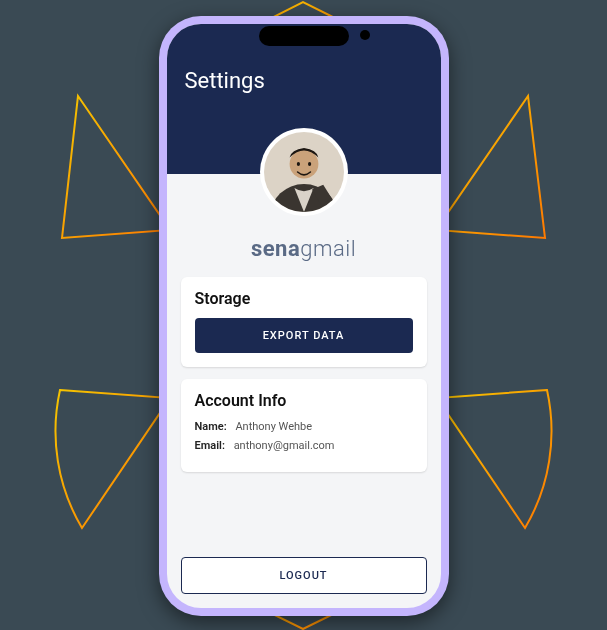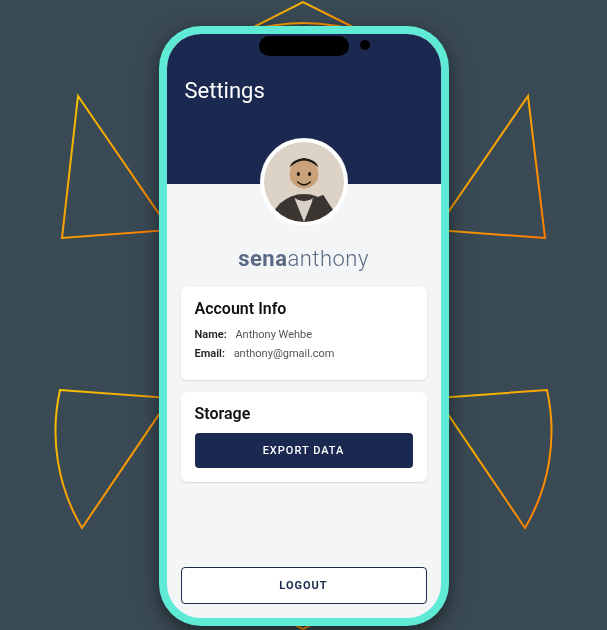--- a/index.html
+++ b/index.html
@@ -22,25 +22,25 @@
   .deco-shape {
     position: absolute;
     fill: none;
     stroke-width: 2;
   }
 
   
   .phone {
     position: absolute;
     left: 50%;
-    top: 26px;
+    top: 16px;
     width: 290px;
     height: 600px;
     transform: translateX(-50%);
-    background: #5eead4;
+    background: #c4b5fd;
     border-radius: 42px;
     box-shadow: 0 6px 20px rgba(0,0,0,0.5);
     padding: 8px;
     box-sizing: border-box;
   }
   .screen {
     position: relative;
     width: 100%;
     height: 100%;
     background: #f4f5f7;
@@ -159,21 +159,20 @@
   .logout-wrap {
     position: absolute;
     left: 14px;
     right: 14px;
     bottom: 14px;
   }
   .btn-outline {
     background: #fff;
     color: #1b2951;
     border: 1.5px solid #1b2951;
-    font-weight: bold;
   }
 </style>
 </head>
 <body>
 
 <svg class="deco-layer" width="607" height="630">
   <defs>
     <linearGradient id="g1" x1="0" y1="0" x2="1" y2="1">
       <stop offset="0%" stop-color="#f4c400"></stop>
       <stop offset="100%" stop-color="#ff7a00"></stop>
@@ -214,40 +213,40 @@
           <path d="M42 50 Q50 57 58 50" stroke="#1d1712" stroke-width="2" fill="none" stroke-linecap="round"></path>
           <path d="M38 70 L50 100 L62 70 Q50 78 38 70 Z" fill="#d9d2c8"></path>
           <path d="M60 72 L72 92 L84 82 L74 66 Z" fill="#3a3530"></path>
         </svg>
       </div>
     </div>
 
     <div class="body-area">
 
       <div class="brand">
-        <span class="b1">sena</span><span>anthony</span>
+        <span class="b1">sena</span><span>gmail</span>
+      </div>
+
+      <div class="card">
+        <div class="card-title">Storage</div>
+        <div class="btn btn-primary">EXPORT DATA</div>
       </div>
 
       <div class="card">
         <div class="card-title">Account Info</div>
         <div class="row">
           <span class="label">Name:</span>
           <span class="value">Anthony Wehbe</span>
         </div>
         <div class="row">
           <span class="label">Email:</span>
           <span class="value">anthony@gmail.com</span>
         </div>
       </div>
 
-      <div class="card">
-        <div class="card-title">Storage</div>
-        <div class="btn btn-primary">EXPORT DATA</div>
-      </div>
-
     </div>
 
     <div class="logout-wrap">
       <div class="btn btn-outline">LOGOUT</div>
     </div>
 
   </div>
 </div>
 
 </body></html>

